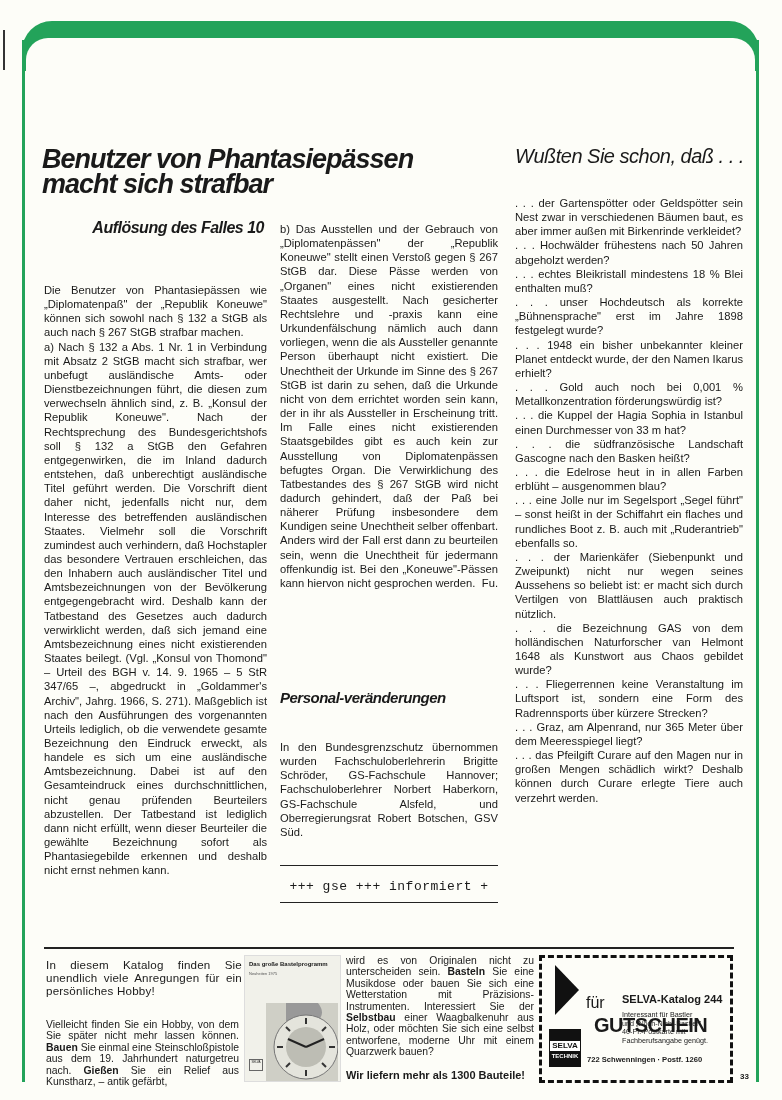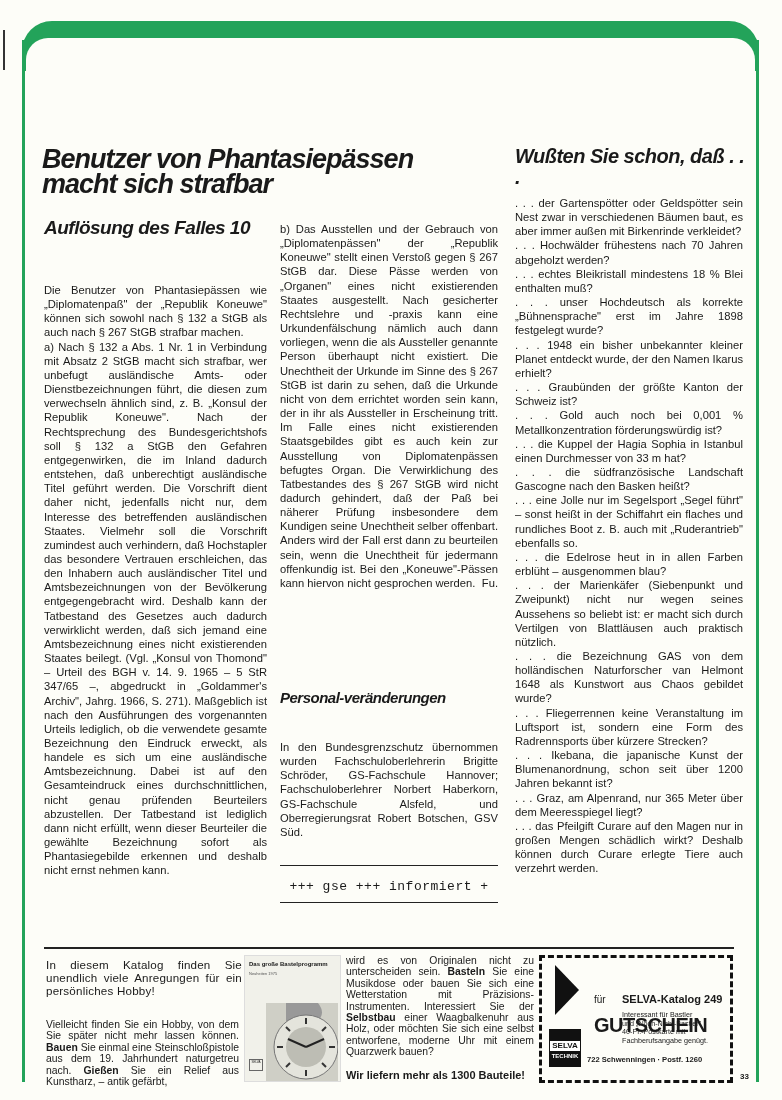--- a/index.html
+++ b/index.html
@@ -24,25 +24,25 @@
   .col { position: absolute; font-size: 11.2px; line-height: 14.15px; text-align: justify; hyphens: manual; }
   .col p { margin: 0; }
 
   .main-title {
     position: absolute; left: 42px; top: 147px; width: 440px;
     font-family: "Liberation Sans", sans-serif; font-weight: 900; font-style: italic;
     font-size: 27px; line-height: 25px; letter-spacing: -1px; margin: 0;
   }
   .sub-title {
     position: absolute; left: 44px; top: 218px; width: 220px;
-    font-weight: 900; font-style: italic; font-size: 19px; line-height: 19px; letter-spacing: -0.5px; margin: 0;
+    font-weight: 900; font-style: italic; font-size: 16px; line-height: 19px; letter-spacing: -0.5px; margin: 0; text-align: right;
   }
   .right-title {
     position: absolute; left: 515px; top: 146px; width: 230px;
-    font-weight: 700; font-style: italic; font-size: 20px; line-height: 21px; letter-spacing: -0.5px; margin: 0;
+    font-weight: 400; font-style: italic; font-size: 20px; line-height: 21px; letter-spacing: -0.5px; margin: 0;
   }
   .personal-title {
     position: absolute; left: 280px; top: 688px; width: 220px;
     font-weight: 900; font-style: italic; font-size: 15px; line-height: 20px; letter-spacing: -0.5px; margin: 0;
   }
 
   .gse-rule { position: absolute; left: 280px; width: 218px; height: 1px; background: #222; }
   .gse-ticker {
     position: absolute; left: 280px; top: 879px; width: 218px; text-align: center;
     font-family: "Liberation Mono", monospace; font-size: 13px; letter-spacing: 0.5px;
@@ -68,21 +68,21 @@
 
   .coupon {
     position: absolute; left: 539px; top: 955px; width: 188px; height: 122px;
     border: 3px dashed #111;
   }
   .coupon-arrow {
     position: absolute; left: 13px; top: 7px; width: 0; height: 0;
     border-top: 25px solid transparent; border-bottom: 25px solid transparent; border-left: 24px solid #111;
   }
   .coupon-title { position: absolute; left: 52px; top: 8px; font-size: 20px; font-weight: bold; letter-spacing: -0.5px; margin-top: 48px; }
-  .coupon-for { position: absolute; left: 52px; top: 36px; font-size: 10px; }
+  .coupon-for { position: absolute; left: 44px; top: 36px; font-size: 16px; }
   .coupon-cat { position: absolute; left: 80px; top: 35px; font-size: 11px; font-weight: bold; }
   .coupon-info { position: absolute; left: 80px; top: 53px; font-size: 7.2px; line-height: 8.6px; }
   .coupon-logo {
     position: absolute; left: 7px; top: 71px; width: 32px; height: 38px;
     background: #111; color: #fff; text-align: center;
   }
   .coupon-logo .selva { display: block; background: #fff; color: #111; font-size: 8px; font-weight: bold; margin: 12px 1px 0; line-height: 10px; }
   .coupon-logo .technik { display: block; font-size: 6px; font-weight: bold; line-height: 11px; }
   .coupon-addr { position: absolute; left: 45px; top: 97px; font-size: 7.6px; font-weight: bold; white-space: nowrap; }
 
@@ -115,34 +115,32 @@
   <p>In den Bundesgrenzschutz übernommen wurden Fachschuloberlehrerin Brigitte Schröder, GS-Fachschule Hannover; Fachschuloberlehrer Norbert Haberkorn, GS-Fachschule Alsfeld, und Oberregierungsrat Robert Botschen, GSV Süd.</p>
 </div>
 
 <div class="gse-rule" style="top:865px;"></div>
 <div class="gse-ticker">+++ gse +++ informiert +</div>
 <div class="gse-rule" style="top:902px;"></div>
 
 <h2 class="right-title">Wußten Sie schon, daß . . .</h2>
 <div class="col" style="left:515px; top:196px; width:228px;">
   <p>. . . der Gartenspötter oder Geldspötter sein Nest zwar in verschiedenen Bäumen baut, es aber immer außen mit Birkenrinde verkleidet?</p>
-  <p>. . . Hochwälder frühestens nach 70 Jahren abgeholzt werden?</p>
+  <p>. . . Hochwälder frühestens nach 50 Jahren abgeholzt werden?</p>
   <p>. . . echtes Bleikristall mindestens 18 % Blei enthalten muß?</p>
   <p>. . . unser Hochdeutsch als korrekte „Bühnensprache" erst im Jahre 1898 festgelegt wurde?</p>
   <p>. . . 1948 ein bisher unbekannter kleiner Planet entdeckt wurde, der den Namen Ikarus erhielt?</p>
-  <p>. . . Graubünden der größte Kanton der Schweiz ist?</p>
   <p>. . . Gold auch noch bei 0,001 % Metallkonzentration förderungswürdig ist?</p>
   <p>. . . die Kuppel der Hagia Sophia in Istanbul einen Durchmesser von 33 m hat?</p>
   <p>. . . die südfranzösische Landschaft Gascogne nach den Basken heißt?</p>
+  <p>. . . die Edelrose heut in in allen Farben erblüht – ausgenommen blau?</p>
   <p>. . . eine Jolle nur im Segelsport „Segel führt" – sonst heißt in der Schiffahrt ein flaches und rundliches Boot z. B. auch mit „Ruderantrieb" ebenfalls so.</p>
-  <p>. . . die Edelrose heut in in allen Farben erblüht – ausgenommen blau?</p>
   <p>. . . der Marienkäfer (Siebenpunkt und Zweipunkt) nicht nur wegen seines Aussehens so beliebt ist: er macht sich durch Vertilgen von Blattläusen auch praktisch nützlich.</p>
   <p>. . . die Bezeichnung GAS von dem holländischen Naturforscher van Helmont 1648 als Kunstwort aus Chaos gebildet wurde?</p>
   <p>. . . Fliegerrennen keine Veranstaltung im Luftsport ist, sondern eine Form des Radrennsports über kürzere Strecken?</p>
-  <p>. . . Ikebana, die japanische Kunst der Blumenanordnung, schon seit über 1200 Jahren bekannt ist?</p>
   <p>. . . Graz, am Alpenrand, nur 365 Meter über dem Meeresspiegel liegt?</p>
   <p>. . . das Pfeilgift Curare auf den Magen nur in großen Mengen schädlich wirkt? Deshalb können durch Curare erlegte Tiere auch verzehrt werden.</p>
 </div>
 
 <div class="ad-rule"></div>
 <p class="ad-head">In diesem Katalog finden Sie unendlich viele Anregungen für ein persönliches Hobby!</p>
 
 <p class="ad-col" style="left:46px; top:1019px; width:193px;">
   <span>Vielleicht finden Sie ein Hobby, von dem Sie später nicht mehr lassen können. </span><b>Bauen</b><span> Sie einmal eine Steinschloßpistole aus dem 19. Jahrhundert naturgetreu nach. </span><b>Gießen</b><span> Sie ein Relief aus Kunstharz, – antik gefärbt,</span>
 </p>
@@ -173,21 +171,21 @@
 
 <p class="ad-col" style="left:346px; top:955px; width:188px;">
   <span>wird es von Originalen nicht zu unterscheiden sein. </span><b>Basteln</b><span> Sie eine Musikdose oder bauen Sie sich eine Wetterstation mit Präzisions-Instrumenten. Interessiert Sie der </span><b>Selbstbau</b><span> einer Waagbalkenuhr aus Holz, oder möchten Sie sich eine selbst entworfene, moderne Uhr mit einem Quarzwerk bauen?</span>
 </p>
 <p class="ad-cta">Wir liefern mehr als 1300 Bauteile!</p>
 
 <div class="coupon">
   <div class="coupon-arrow"></div>
   <div class="coupon-title">GUTSCHEIN</div>
   <div class="coupon-for">für</div>
-  <div class="coupon-cat">SELVA-Katalog 249</div>
+  <div class="coupon-cat">SELVA-Katalog 244</div>
   <div class="coupon-info">
     <div>Interessant für Bastler</div>
     <div>und „Noch-Nicht-Bastler"</div>
     <div>40-Pf.-Postkarte mit</div>
     <div>Fachberufsangabe genügt.</div>
   </div>
   <div class="coupon-logo">
     <span class="selva">SELVA</span>
     <span class="technik">TECHNIK</span>
   </div>

